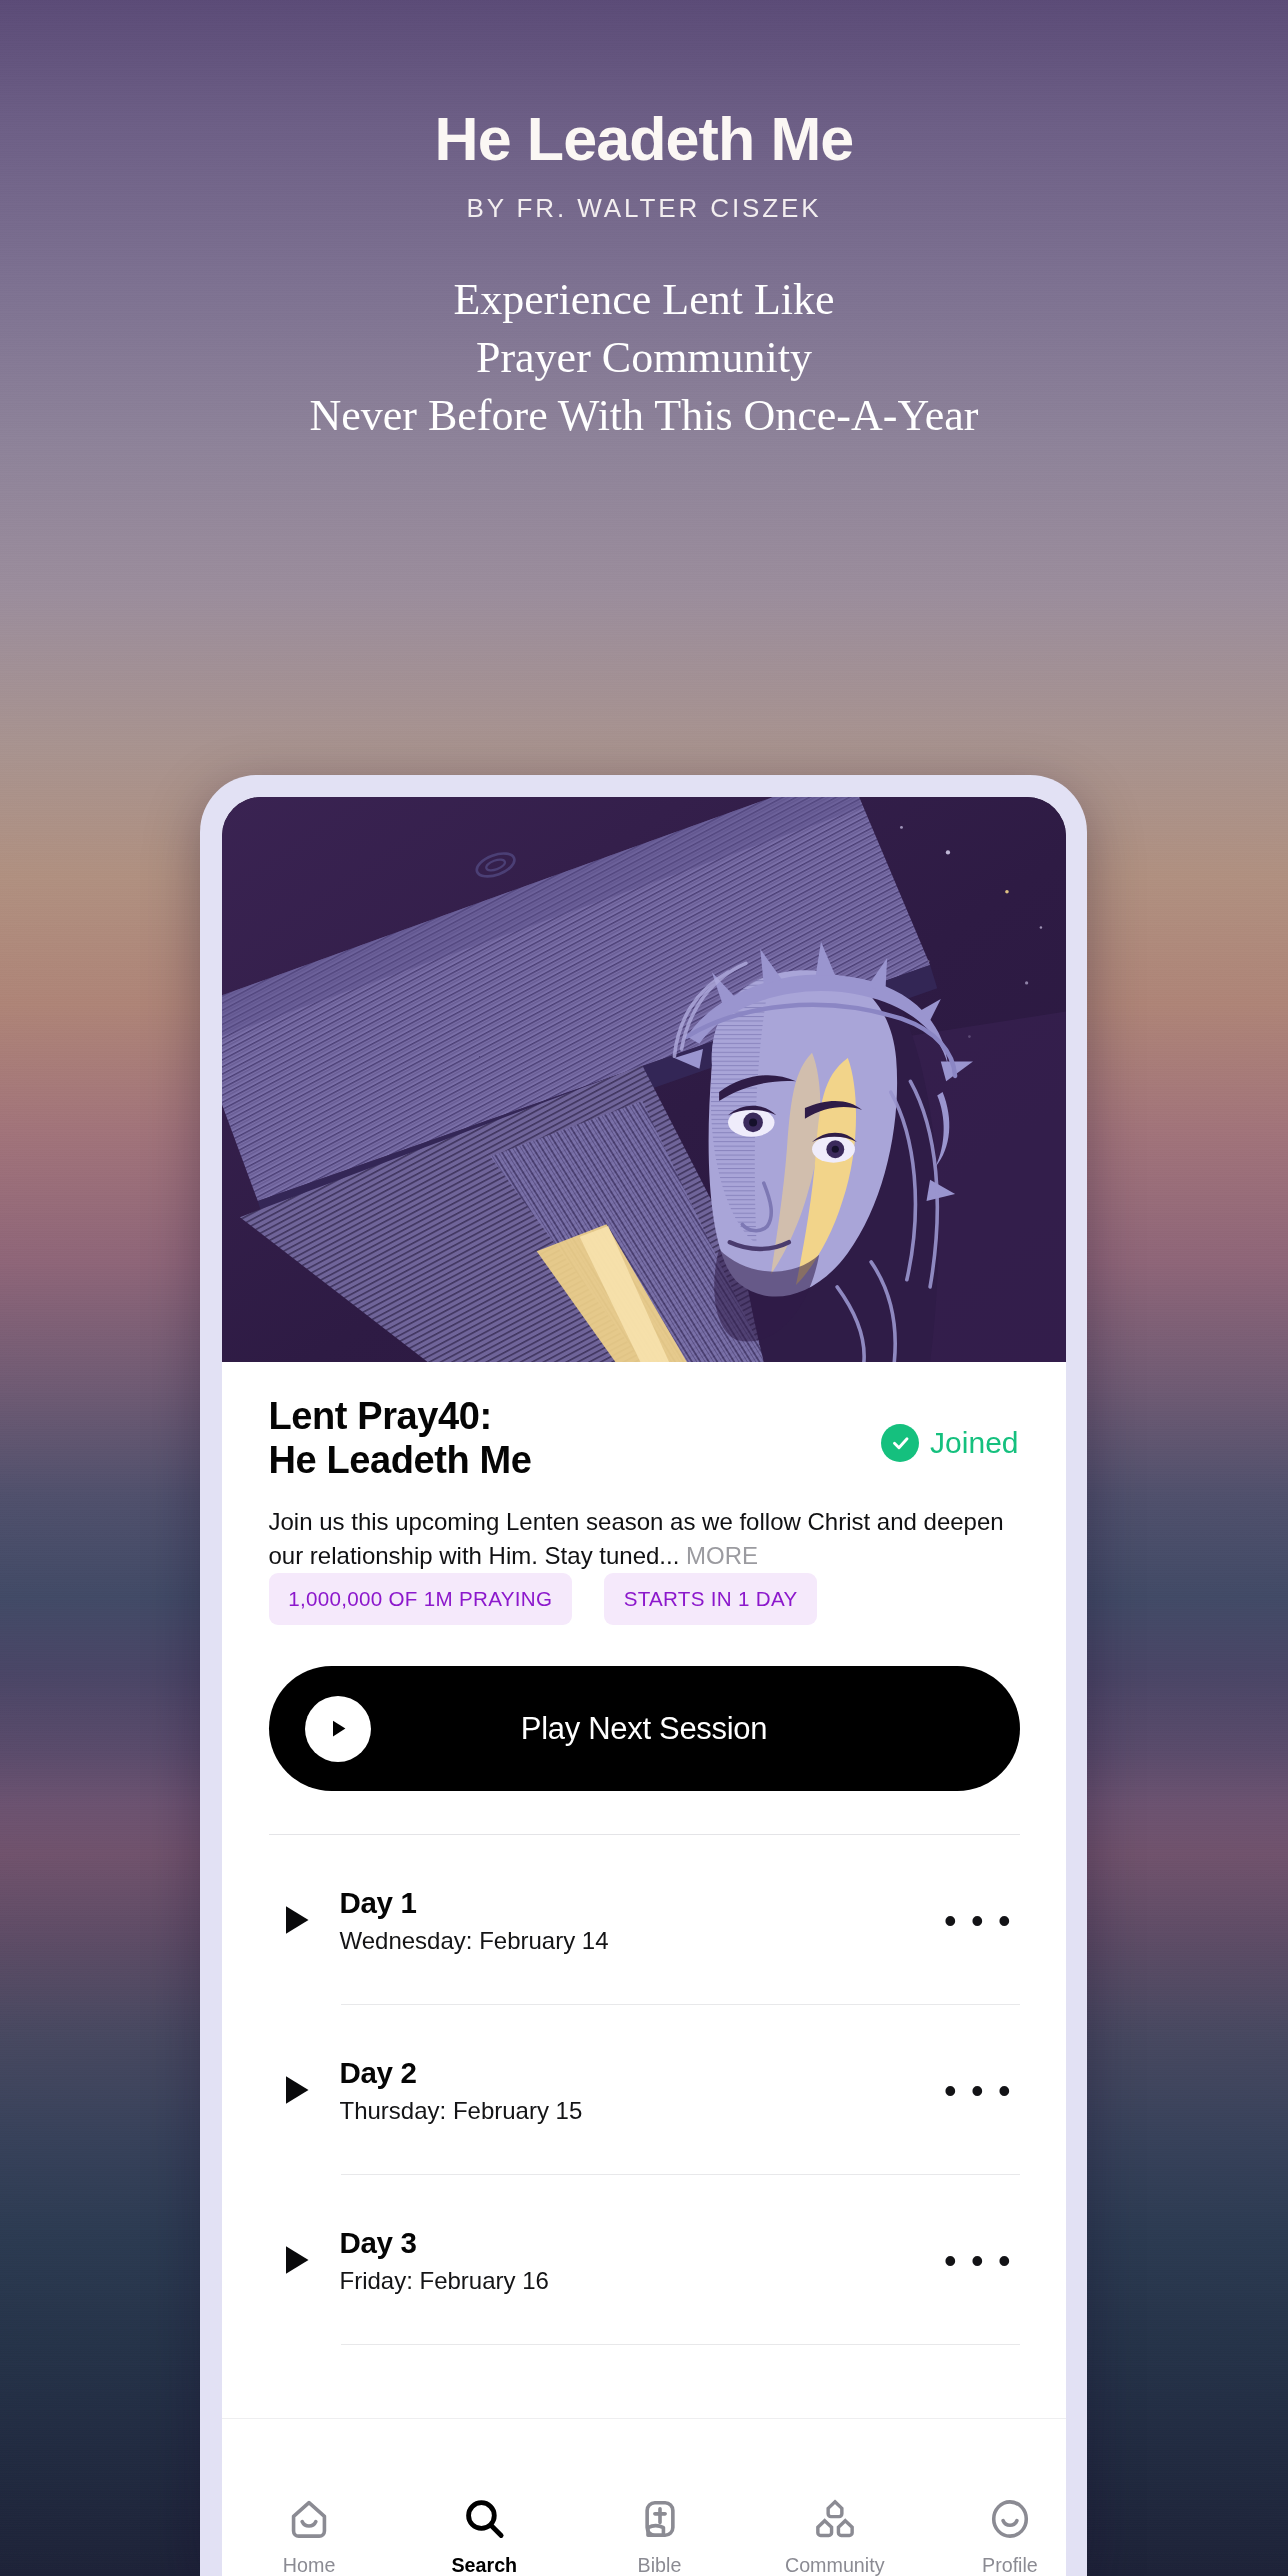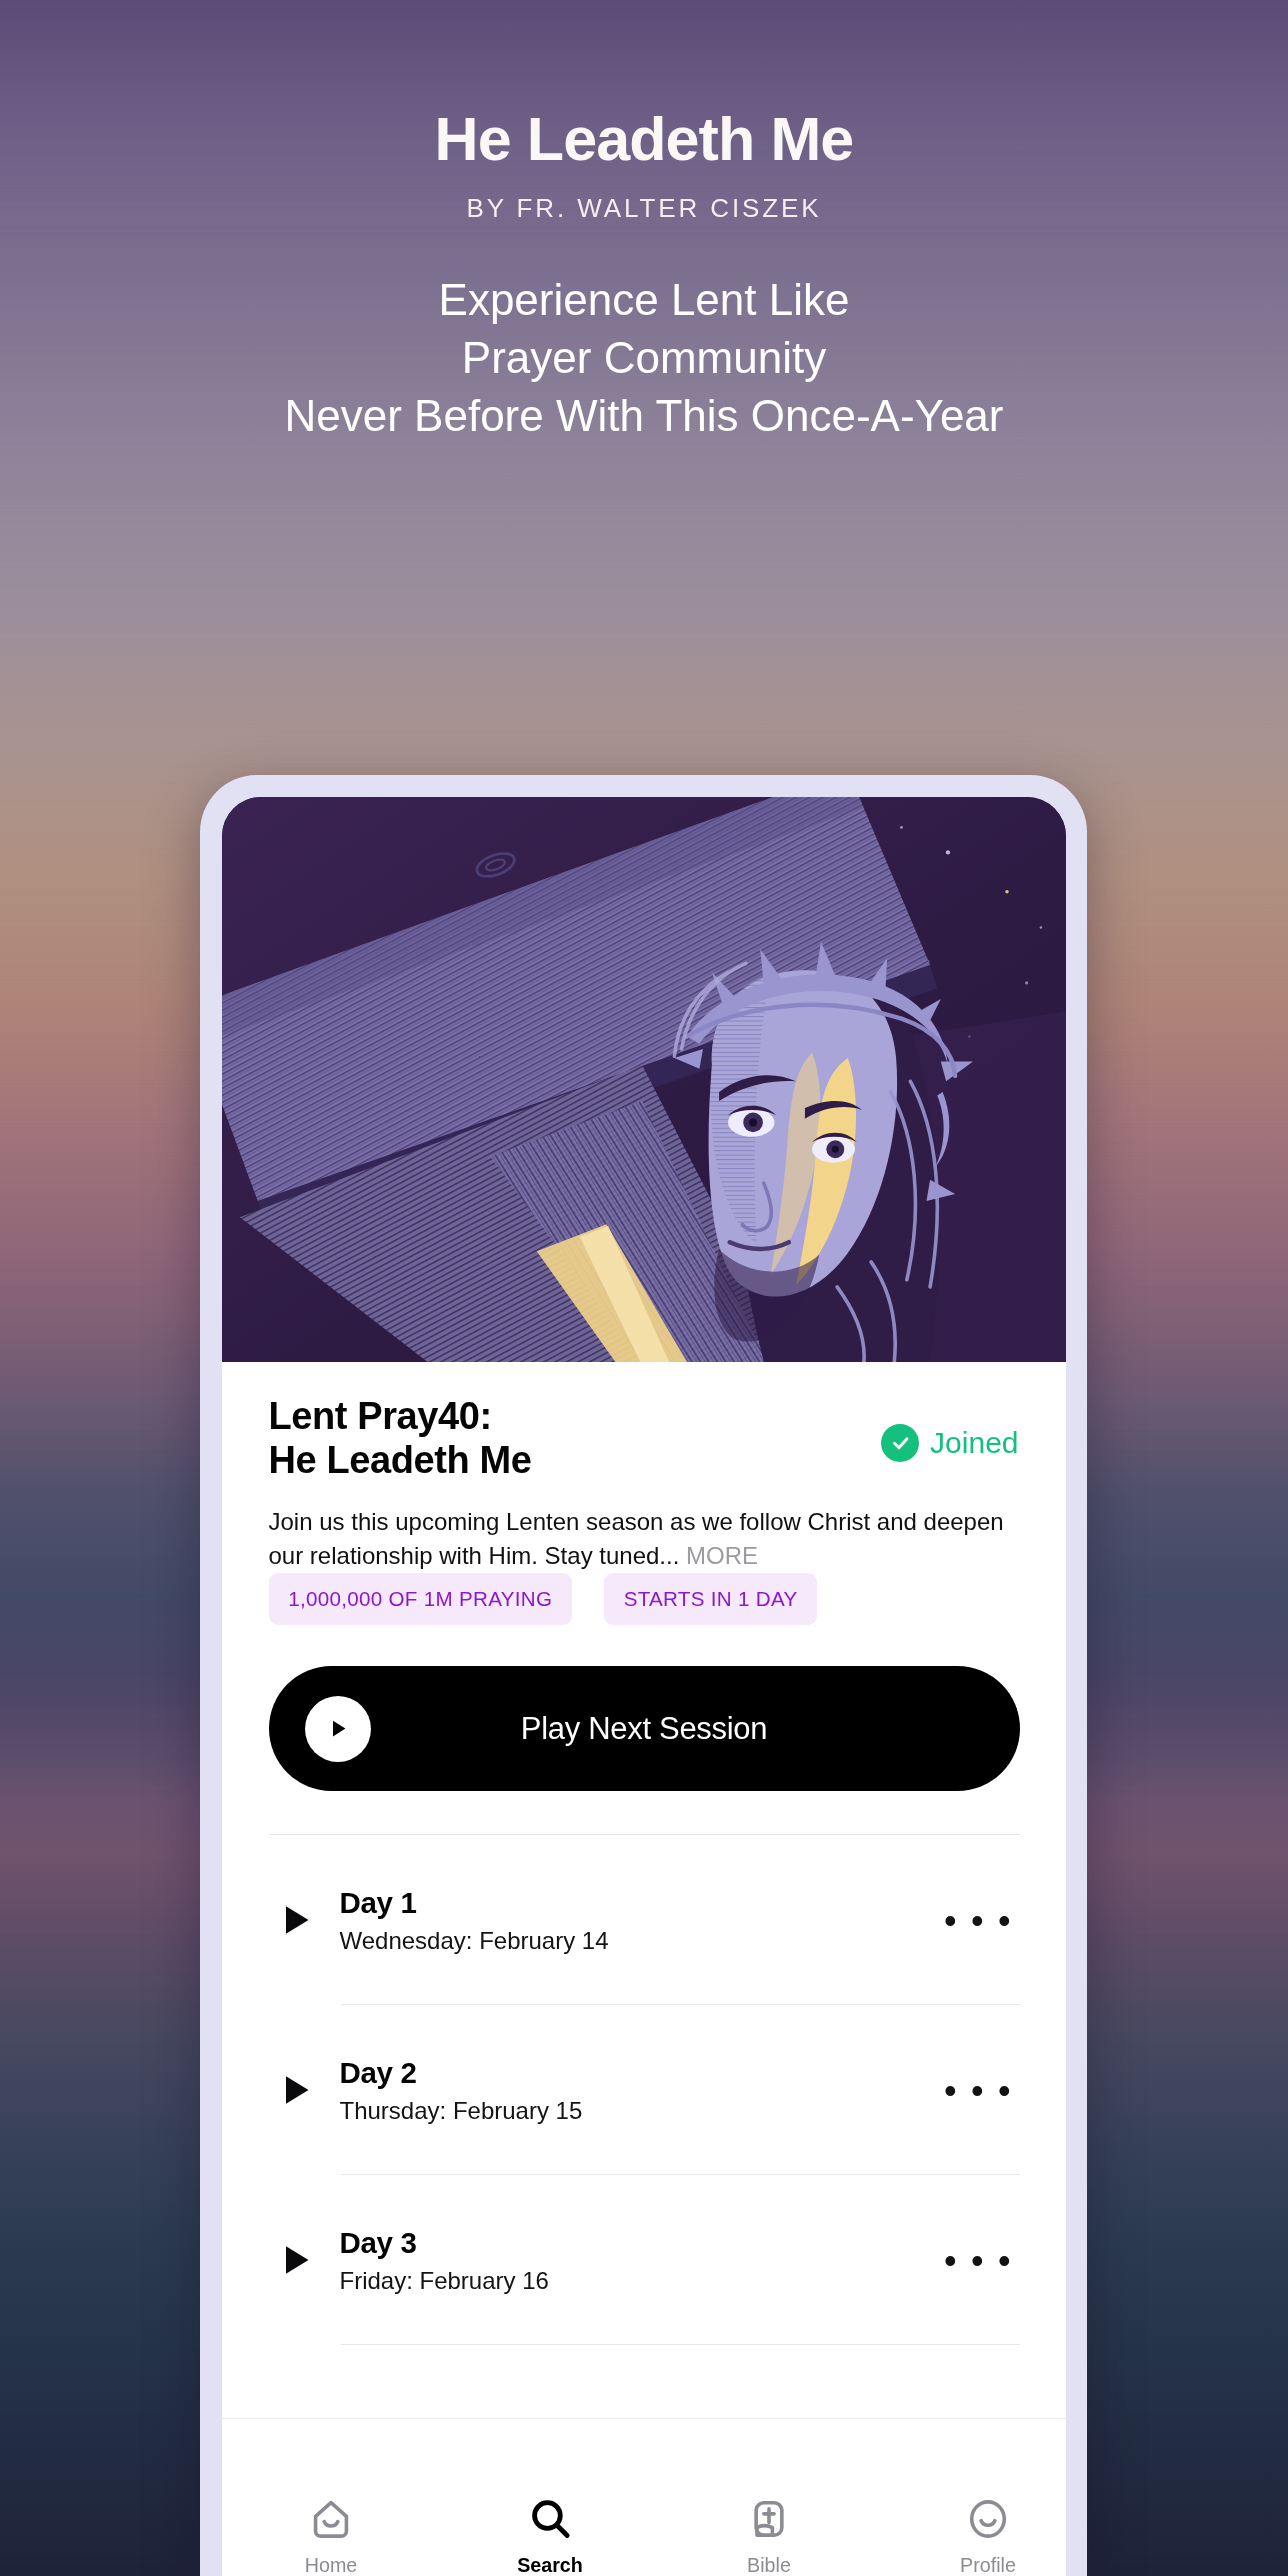--- a/index.html
+++ b/index.html
@@ -55,21 +55,21 @@
     font-size:61px; font-weight:700; letter-spacing:-0.9px;
     color:#fbf7f4; line-height:1.05;
   }
   .byline {
     margin-top:21.5px;
     font-size:26px; font-weight:400; letter-spacing:2.9px;
     color:#f3eef0;
   }
   .tagline {
     margin-top:47px;
-    font-family:Liberation Sans, sans-serif;
+    font-family:Liberation Serif, serif;
     font-size:44px; font-weight:400; line-height:1.32;
     color:#ffffff;
   }
 
   
   .phone {
     position:absolute;
     left:200px; top:775px;
     width:887px; height:1801px;
     background:#e2e1f4;
@@ -417,20 +417,30 @@
           <span>
             <svg viewBox="0 0 28 28" aria-hidden="true">
               <rect x="6.5" y="4.5" width="15" height="19" rx="4.5" fill="none" stroke="#8b8b93" stroke-width="2.1"></rect>
               <path d="M14 8 L14 16 M11 11 L17 11" stroke="#8b8b93" stroke-width="2.1" stroke-linecap="round"></path>
               <path d="M7 19 C10 17.5 13 17.5 16 19 L16 23.5 L7 23.5 Z" fill="none" stroke="#8b8b93" stroke-width="2.1" stroke-linejoin="round"></path>
             </svg>
           </span>
           <span class="nav-label">Bible</span>
         </div>
 
+        <div class="nav-item">
+          <span>
+            <svg viewBox="0 0 28 28" aria-hidden="true">
+              <path d="M14 4 L18 7.8 L18 11 A1.6 1.6 0 0 1 16.4 12.6 L11.6 12.6 A1.6 1.6 0 0 1 10 11 L10 7.8 Z" fill="none" stroke="#8b8b93" stroke-width="2"></path>
+              <path d="M8 15 L12 18.8 L12 22 A1.6 1.6 0 0 1 10.4 23.6 L5.6 23.6 A1.6 1.6 0 0 1 4 22 L4 18.8 Z" fill="none" stroke="#8b8b93" stroke-width="2"></path>
+              <path d="M20 15 L24 18.8 L24 22 A1.6 1.6 0 0 1 22.4 23.6 L17.6 23.6 A1.6 1.6 0 0 1 16 22 L16 18.8 Z" fill="none" stroke="#8b8b93" stroke-width="2"></path>
+            </svg>
+          </span>
+          <span class="nav-label">Community</span>
+        </div>
 
         <div class="nav-item">
           <span>
             <svg viewBox="0 0 28 28" aria-hidden="true">
               <ellipse cx="14" cy="14" rx="9.5" ry="10" fill="none" stroke="#8b8b93" stroke-width="2.1"></ellipse>
               <path d="M10 15 C11.5 18.5 16.5 18.5 18 15" fill="none" stroke="#8b8b93" stroke-width="2.1" stroke-linecap="round"></path>
             </svg>
           </span>
           <span class="nav-label">Profile</span>
         </div>

